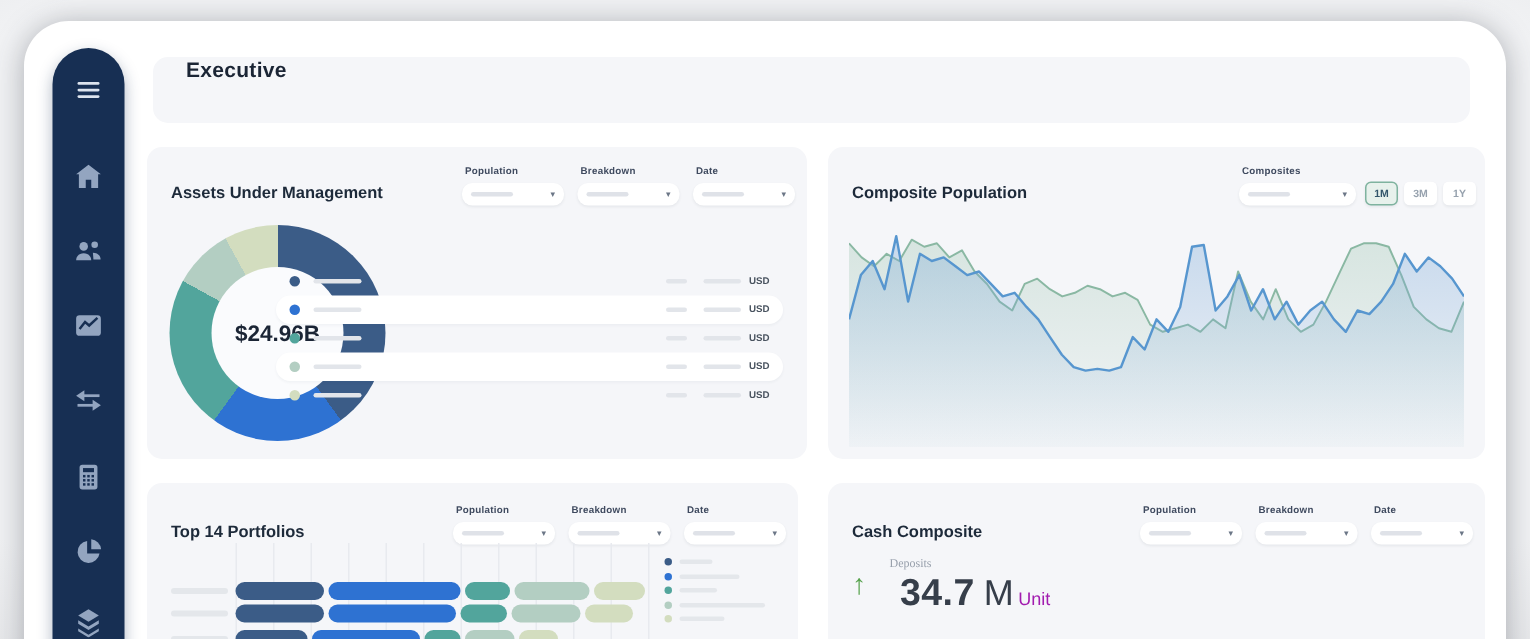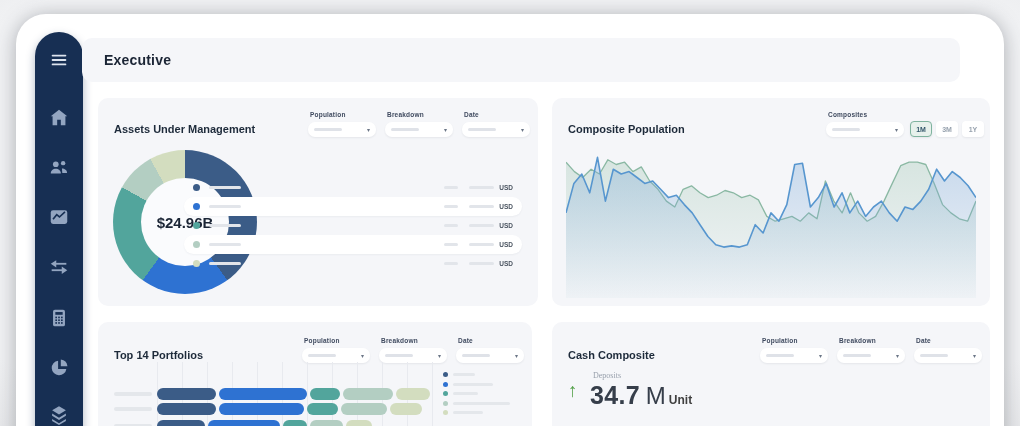--- a/index.html
+++ b/index.html
@@ -7,22 +7,22 @@
   .stage{position:relative;width:1020px;height:426px;overflow:hidden;
     background:radial-gradient(120% 125% at 50% 45%, #f1f2f4 52%, #d3d4d7 82%, #9b9c9f 100%);}
   .page{position:absolute;left:16px;top:14px;width:988px;height:460px;background:#ffffff;
     border-radius:30px;box-shadow:0 2px 20px rgba(55,60,70,.38);}
   
   .sidebar{position:absolute;left:19px;top:18px;width:48px;height:430px;background:#172f53;
     border-radius:24px;box-shadow:0 4px 10px rgba(23,47,83,.35);}
   .sicon{position:absolute;left:13px;width:22px;height:22px;cursor:pointer;}
   .sicon svg{display:block;width:22px;height:22px;}
   
-  .hdr{position:absolute;left:66px;top:24px;width:878px;height:44px;background:#f5f6f9;border-radius:10px;
-    display:flex;align-items:center;padding-left:22px;box-sizing:border-box;}
+  .hdr{position:absolute;left:86px;top:24px;width:878px;height:44px;background:#f5f6f9;border-radius:10px;
+    display:flex;align-items:flex-start;padding-left:22px;box-sizing:border-box;}
   .hdr-title{font-size:14px;font-weight:bold;color:#1b2535;letter-spacing:.2px;}
   
   .card{position:absolute;background:#f5f6f9;border-radius:10px;}
   .card-aum{left:82px;top:84px;width:440px;height:208px;}
   .card-comp{left:536px;top:84px;width:438px;height:208px;}
   .card-top10{left:82px;top:308px;width:434px;height:134px;}
   .card-cash{left:536px;top:308px;width:438px;height:134px;}
   .card-title{position:absolute;left:16px;top:14px;font-size:11px;font-weight:bold;color:#1d2a3a;}
   .card-top10 .card-title,.card-cash .card-title{top:16px;}
   
@@ -65,24 +65,24 @@
   .t10-row{position:absolute;left:59px;width:276px;height:12px;display:flex;gap:3px;}
   .t10-seg{height:12px;border-radius:6px;flex:0 0 auto;}
   .t10-label{position:absolute;left:16px;width:38px;height:4px;border-radius:2px;background:#e4e7eb;}
   .t10-legend{position:absolute;left:345px;top:48px;}
   .t10-li{display:flex;align-items:center;gap:5px;height:9.5px;}
   .t10-ldot{width:5px;height:5px;border-radius:50%;flex:0 0 auto;}
   .t10-lskel{height:3px;border-radius:2px;background:#e4e7eb;}
   
   .metric-arrow{position:absolute;left:16px;top:58px;font-size:19px;color:#56a24c;font-weight:500;}
   .metric-label{position:absolute;left:41px;top:49px;font-size:8px;color:#98a0ac;font-family:Liberation Serif, serif;}
-  .metric-row{position:absolute;left:38px;top:59px;display:flex;align-items:baseline;}
+  .metric-row{position:absolute;left:48px;top:59px;display:flex;align-items:baseline;}
   .metric-value{font-size:25px;font-weight:600;color:#363e4a;letter-spacing:.3px;}
   .metric-mag{font-size:24px;font-weight:500;color:#363e4a;margin-left:6px;}
-  .metric-unit{font-size:12px;font-weight:700;color:#404040;margin-left:3px;}
+  .metric-unit{font-size:12px;font-weight:400;color:#a21caf;margin-left:3px;}
 </style>
 </head>
 <body>
 
 <div class="stage">
   <div class="page">
 
     <nav class="sidebar">
       <span class="sicon" style="top:17px">
         <svg viewBox="0 0 24 24">

